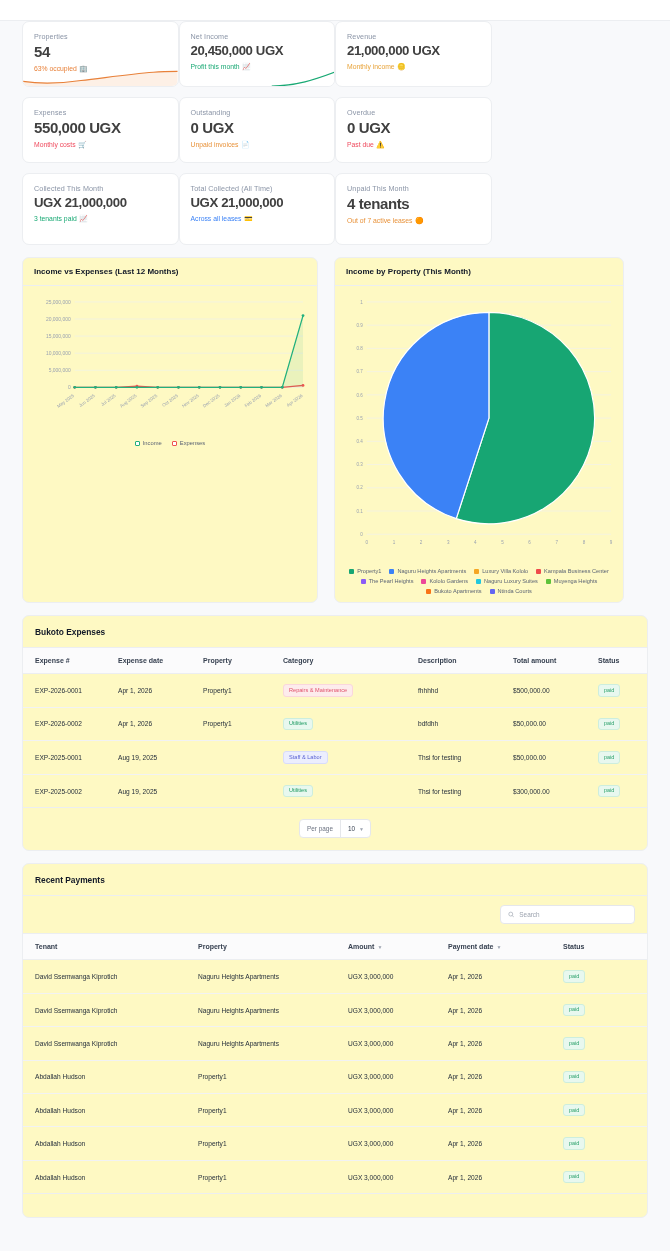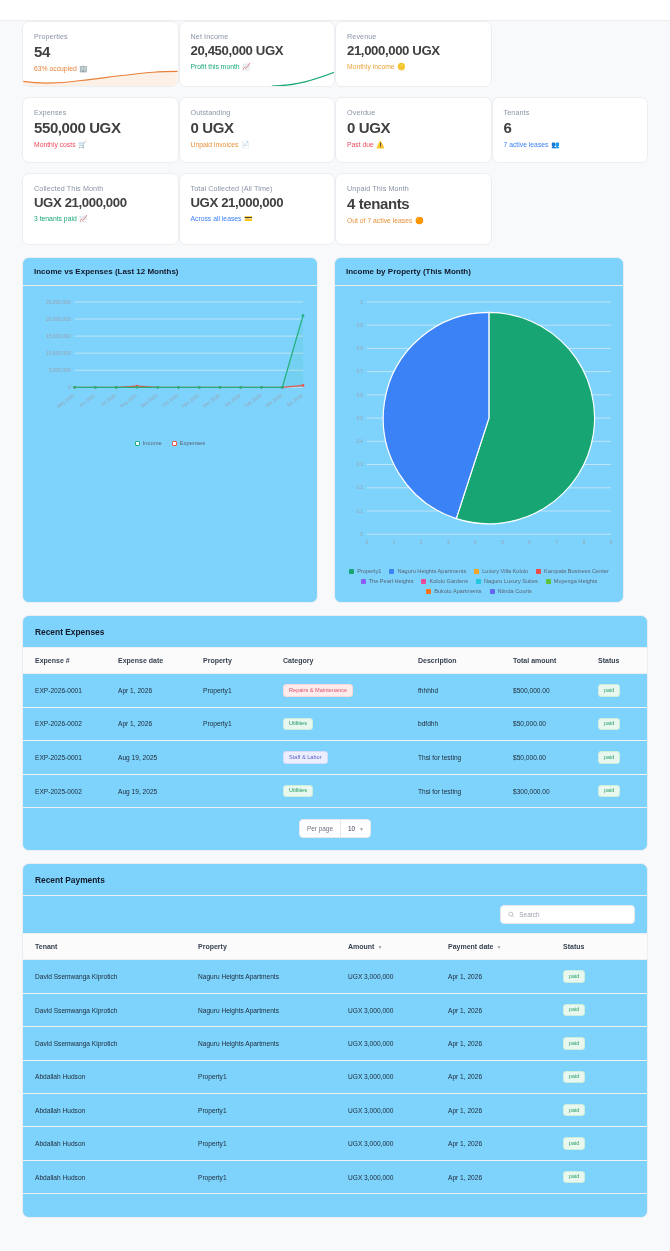--- a/index.html
+++ b/index.html
@@ -77,21 +77,21 @@
   .spark svg { display: block; width: 100%; height: 100%; }
 
   
   .chart-row {
     display: grid;
     grid-template-columns: 296px 290px;
     gap: 16px;
     margin-top: 12px;
   }
   .card {
-    background: #7dd3fc;
+    background: #fef9c3;
     border: 1px solid #eceef1;
     border-radius: 7px;
     overflow: hidden;
   }
   .card-head {
     padding: 9px 11px 9px 11px;
     border-bottom: 1px solid #eceef1;
     font-size: 8px;
     font-weight: bold;
     color: #111827;
@@ -298,28 +298,20 @@
           <span>Unpaid invoices</span>
           <span style="font-size:7px">📄</span>
         </div>
       </div>
       <div class="stat-card">
         <div class="stat-label">Overdue</div>
         <div class="stat-value">0 UGX</div>
         <div class="stat-sub" style="color: rgb(239, 75, 94);">
           <span>Past due</span>
           <span style="font-size:7px">⚠️</span>
-        </div>
-      </div>
-      <div class="stat-card">
-        <div class="stat-label">Tenants</div>
-        <div class="stat-value">6</div>
-        <div class="stat-sub" style="color: rgb(59, 130, 246);">
-          <span>7 active leases</span>
-          <span style="font-size:7px">👥</span>
         </div>
       </div>
     </div>
   <div class="stat-grid" id="row3">
       <div class="stat-card tall">
         <div class="stat-label">Collected This Month</div>
         <div class="stat-value sm">UGX 21,000,000</div>
         <div class="stat-sub" style="color: rgb(25, 169, 116);">
           <span>3 tenants paid</span>
           <span style="font-size:7px">📈</span>
@@ -495,21 +487,21 @@
               <span class="legend-swatch" style="background:#6366f1"></span>
               <span>Ntinda Courts</span>
             </div>
           </div>
       </div>
     </div>
 
   </div>
 
   <div class="card table-card">
-    <div class="table-title">Recent Expenses</div>
+    <div class="table-title">Bukoto Expenses</div>
     <table>
       <thead>
         <tr id="exp-head">
             <th style="width: 95px;">Expense #</th>
             <th style="width: 85px;">Expense date</th>
             <th style="width: 80px;">Property</th>
             <th style="width: 135px;">Category</th>
             <th style="width: 95px;">Description</th>
             <th style="width: 85px;">Total amount</th>
             <th>Status</th>

